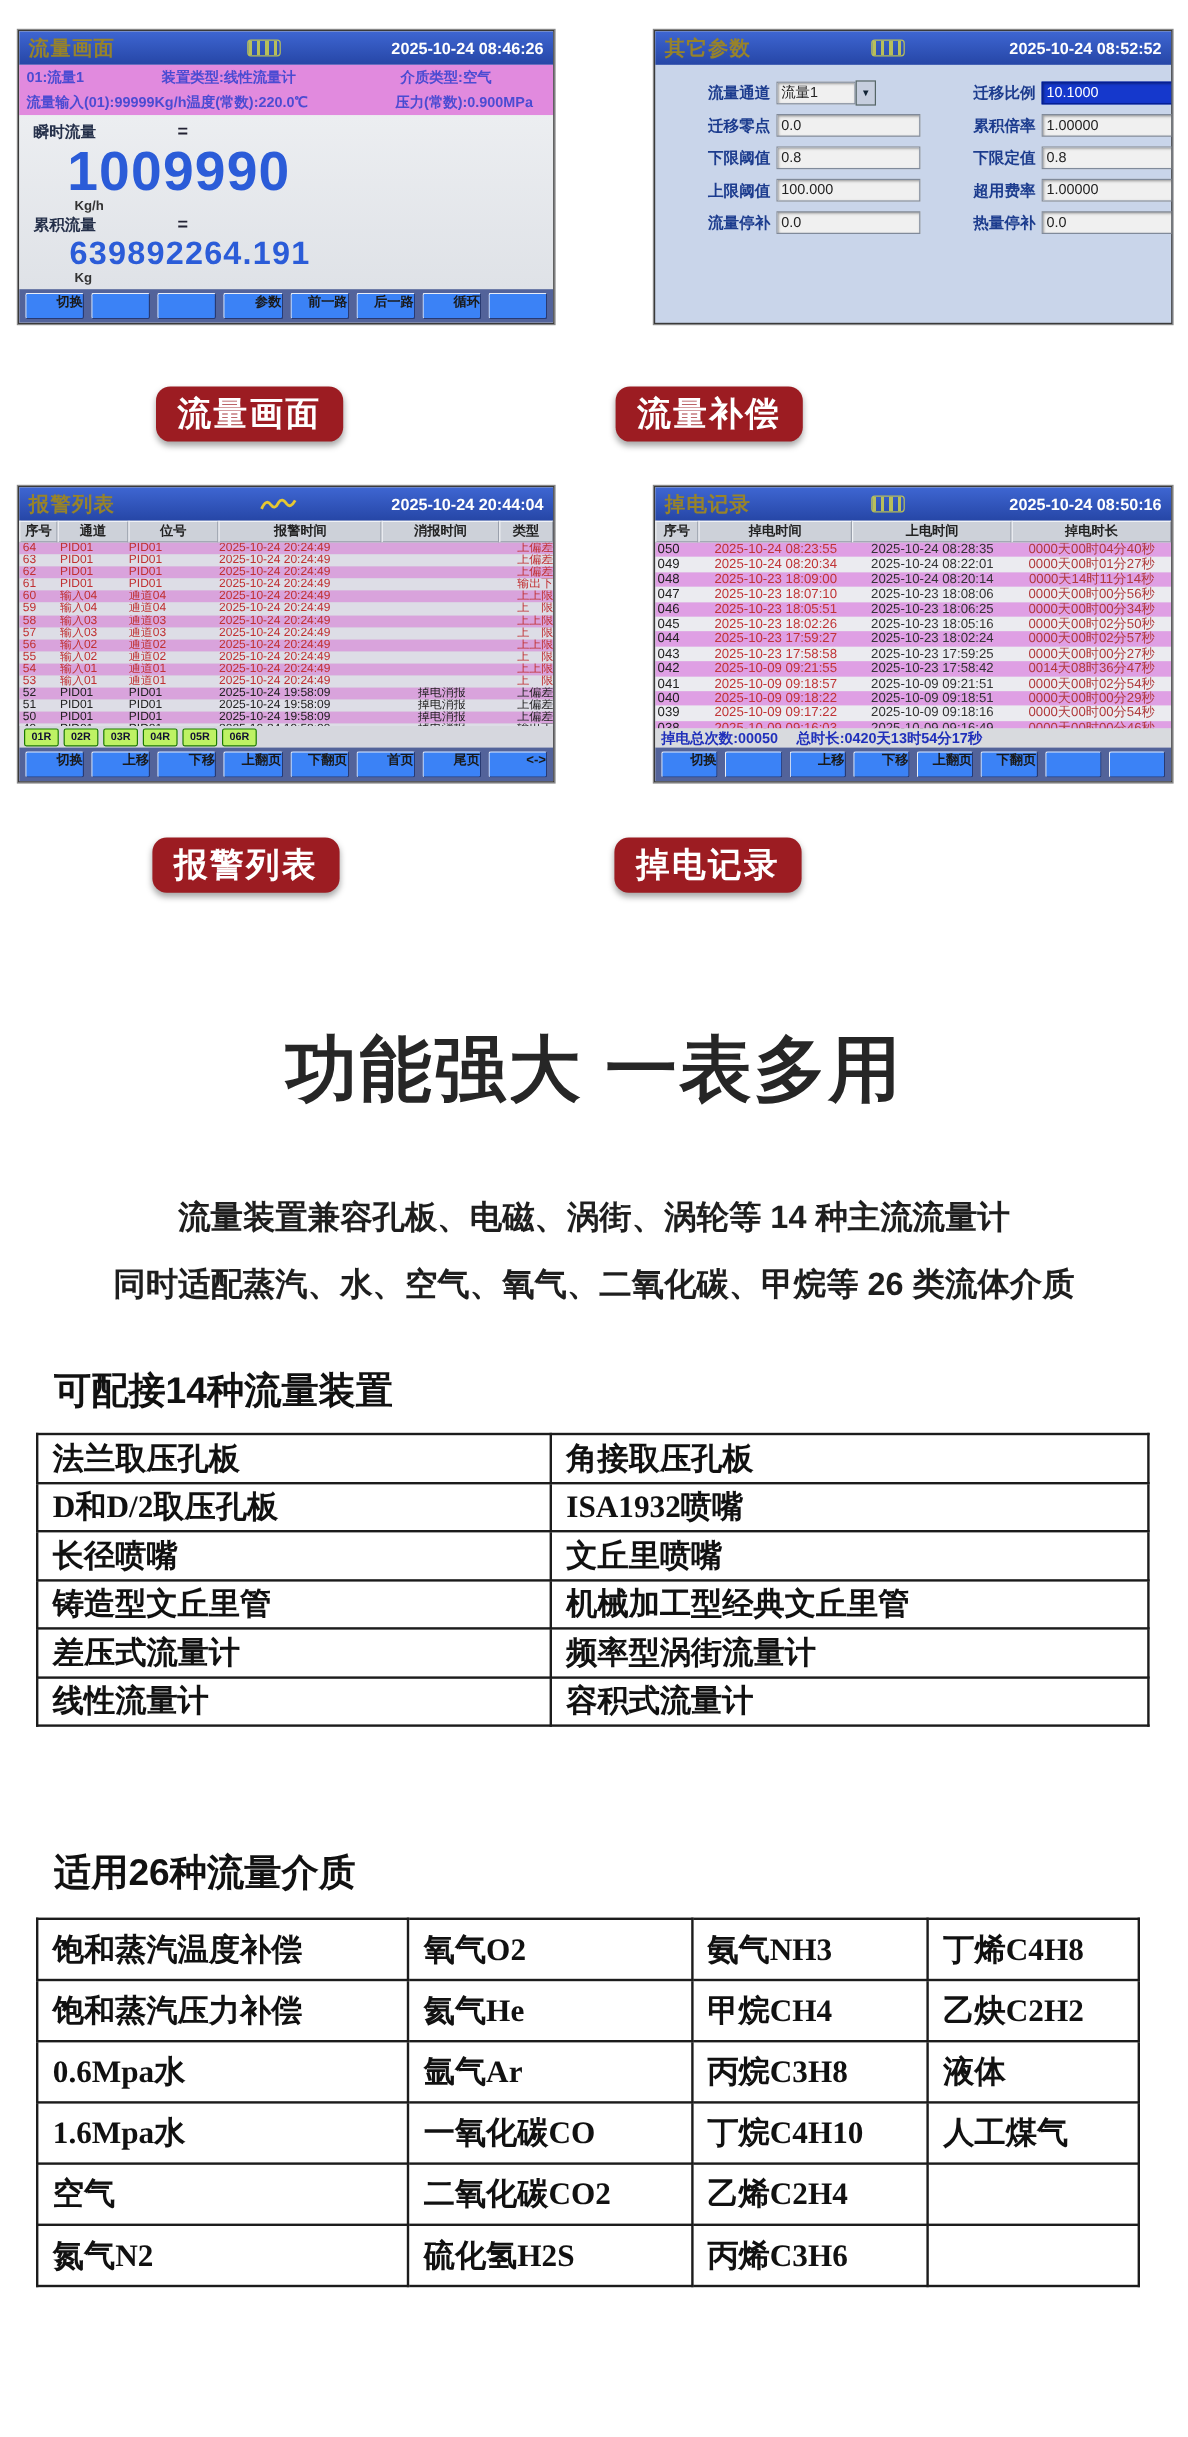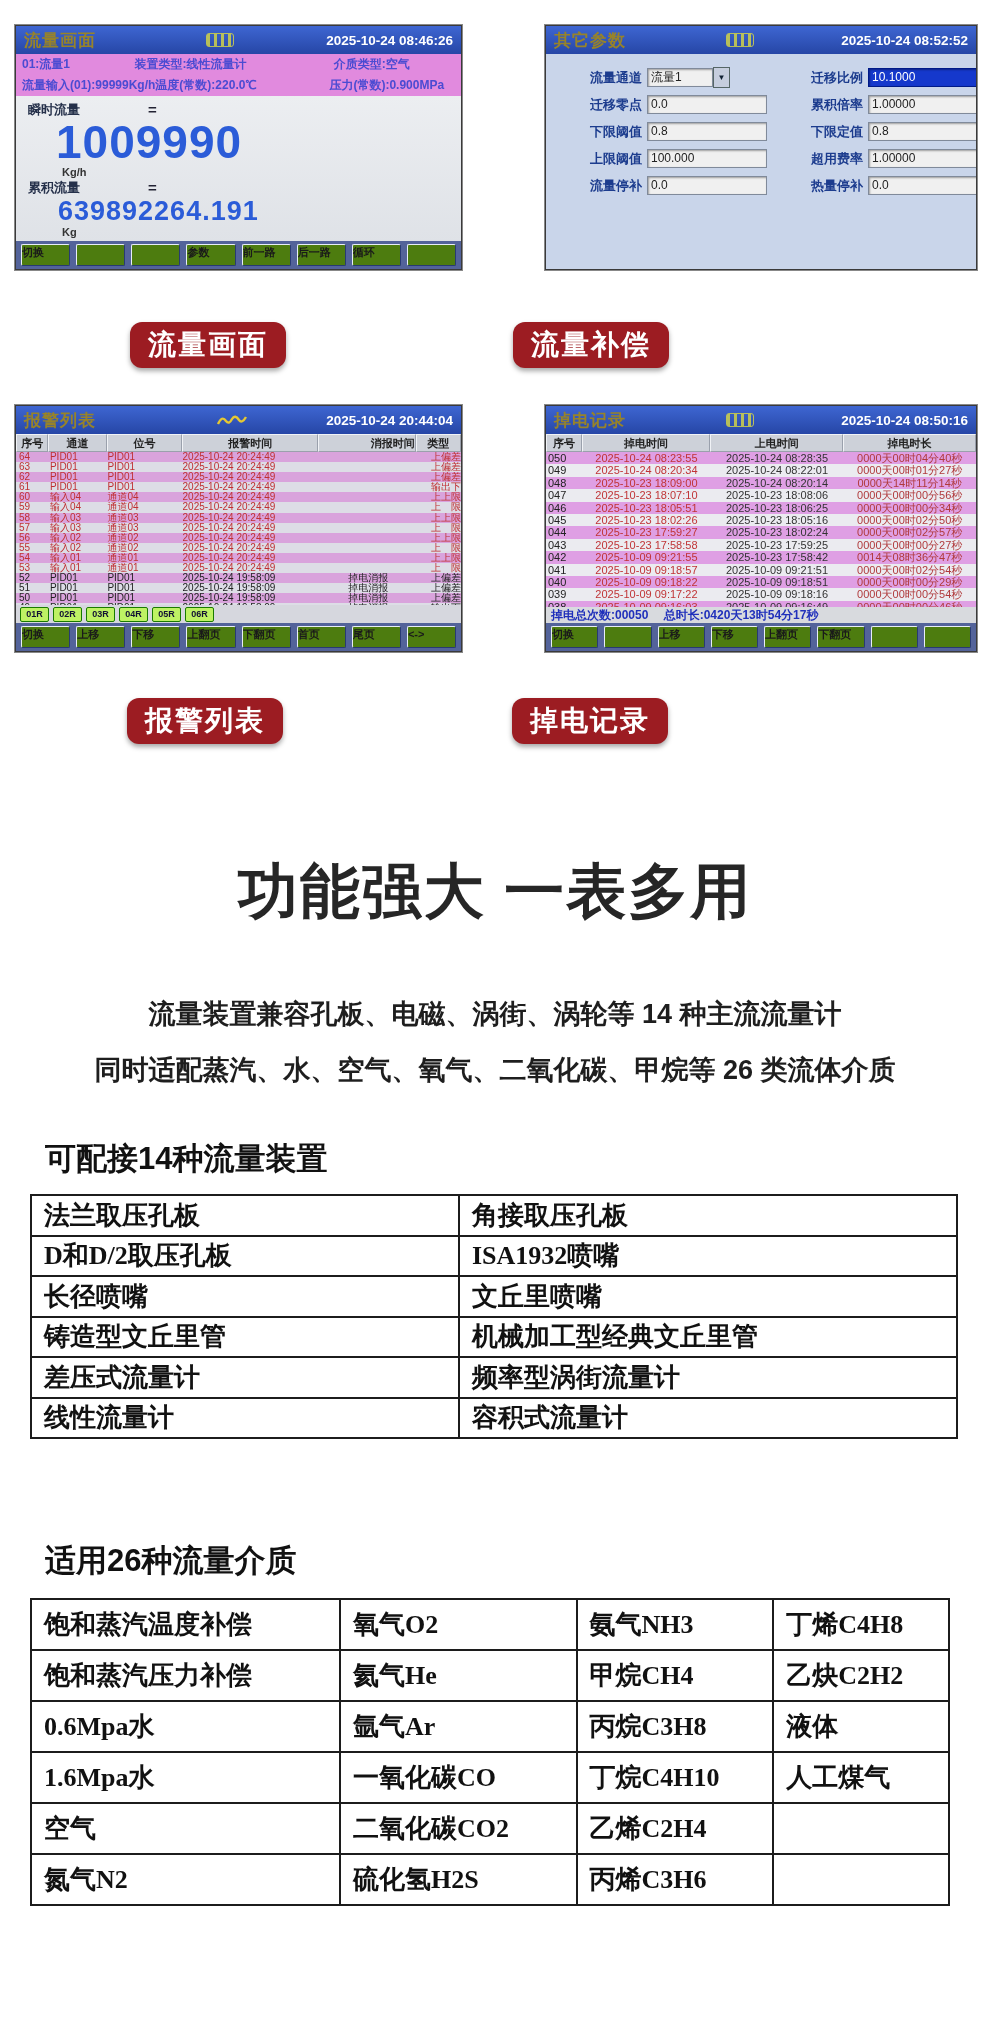--- a/index.html
+++ b/index.html
@@ -28,22 +28,22 @@
   .inforow2 .seg1{flex:0 0 71%;} .inforow2 .seg3{flex:1;}
   .meas{flex:1;padding:5px 12px 0 12px;background:linear-gradient(#eceef1,#dfe2e7);}
   .mrow{display:flex;font-size:13px;font-weight:bold;color:#25304a;}
   .mrow .ml{width:120px;} .mrow .eq{font-size:15px;color:#223;}
   .bignum{color:#2b5cd8;font-weight:bold;font-size:46px;line-height:47px;margin-left:28px;letter-spacing:1px;}
   .bignum2{font-size:27px;line-height:29px;margin-left:30px;}
   .unit{font-size:11px;font-weight:bold;color:#333;margin-left:34px;line-height:13px;}
 
   
   .keys{flex:0 0 22px;background:#53639a;display:flex;gap:6px;padding:3px 5px;align-items:stretch;}
-  .fkey{flex:1;background:#4d7c0f;border:1px solid #283a72;border-top-color:#e8edf8;border-left-color:#e8edf8;
-        font-size:11px;font-weight:bold;text-align:left;color:#1a1a1a;line-height:15px;border-radius:2px;overflow:hidden;white-space:nowrap;}
+  .fkey{flex:1;background:#3b82f6;border:1px solid #283a72;border-top-color:#e8edf8;border-left-color:#e8edf8;
+        font-size:11px;font-weight:bold;text-align:right;color:#1a1a1a;line-height:15px;border-radius:2px;overflow:hidden;white-space:nowrap;}
 
   
   .form{flex:1;display:flex;padding-top:12px;}
   .fcol{width:50%;margin-left:16px;}
   .frow{display:flex;align-items:center;height:23px;margin-bottom:4px;}
   .flab{width:80px;text-align:right;font-size:13px;font-weight:bold;color:#1c3c8e;margin-right:5px;white-space:nowrap;}
   .fbox{width:112px;height:17px;background:#f0f0f0;border:1px solid #808a9a;box-shadow:inset 1px 1px 2px rgba(0,0,0,.35);
         font-size:12px;color:#222;padding:0 3px;line-height:17px;white-space:nowrap;overflow:hidden;}
   .fbox.sel{background:#1538cc;color:#fff;border-color:#001a88;}
   .fbox.dd{width:58px;}
@@ -196,21 +196,21 @@
       <svg class="wave" width="32" height="14" viewBox="0 0 32 14">
         <path d="M2 11 Q6 2 10 8 Q13 12 16 6 Q19 1 23 7 Q26 11 30 4" stroke="#e6c832" stroke-width="2.4" fill="none"></path>
       </svg>
       <span class="tdate">2025-10-24 20:44:04</span>
     </div>
     <div class="grid-head" id="alarm-head">
         <span style="width: 7%;">序号</span>
         <span style="width: 13%;">通道</span>
         <span style="width: 17%;">位号</span>
         <span style="width: 31%;">报警时间</span>
-        <span style="width: 22%; text-align: right;">消报时间</span>
+        <span style="width: 22%;">消报时间</span>
         <span style="width: 10%;">类型</span>
       </div>
     <div class="rows" id="alarm-rows">
         <div class="trow pink active">
           <span class="c0">64</span>
           <span class="c1">PID01</span>
           <span class="c2">PID01</span>
           <span class="c3">2025-10-24 20:24:49</span>
           <span class="c4"></span>
           <span class="c5">上偏差</span>

